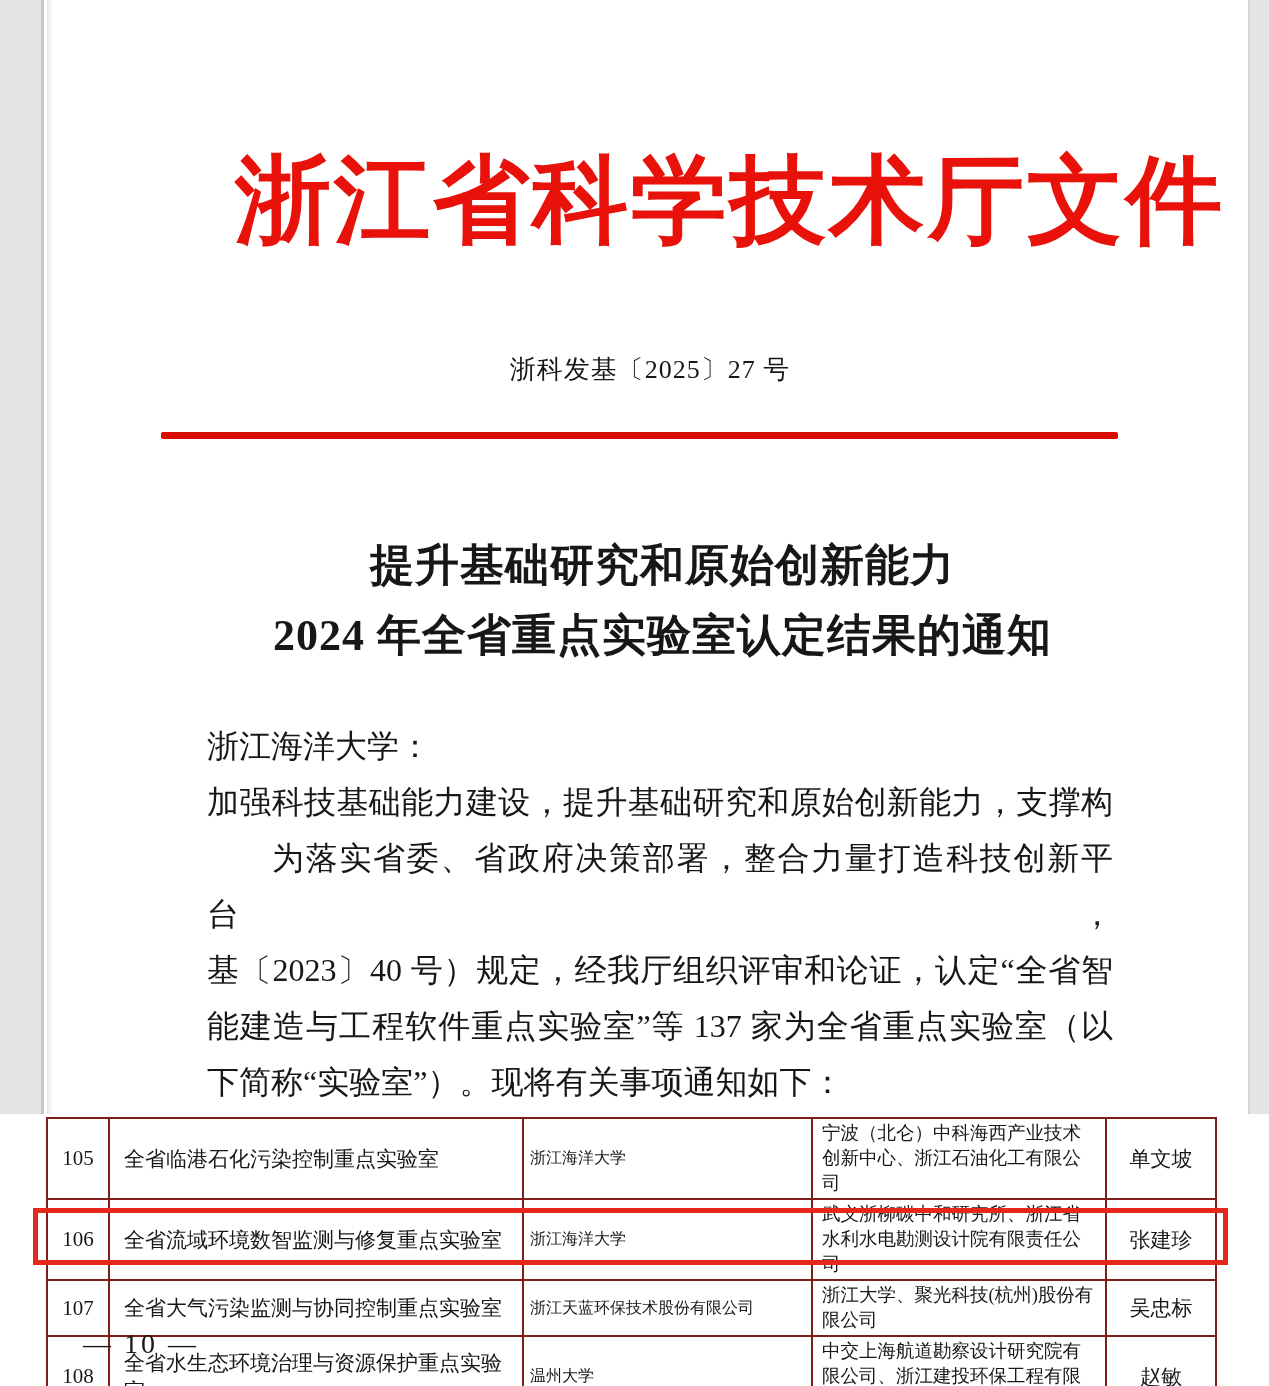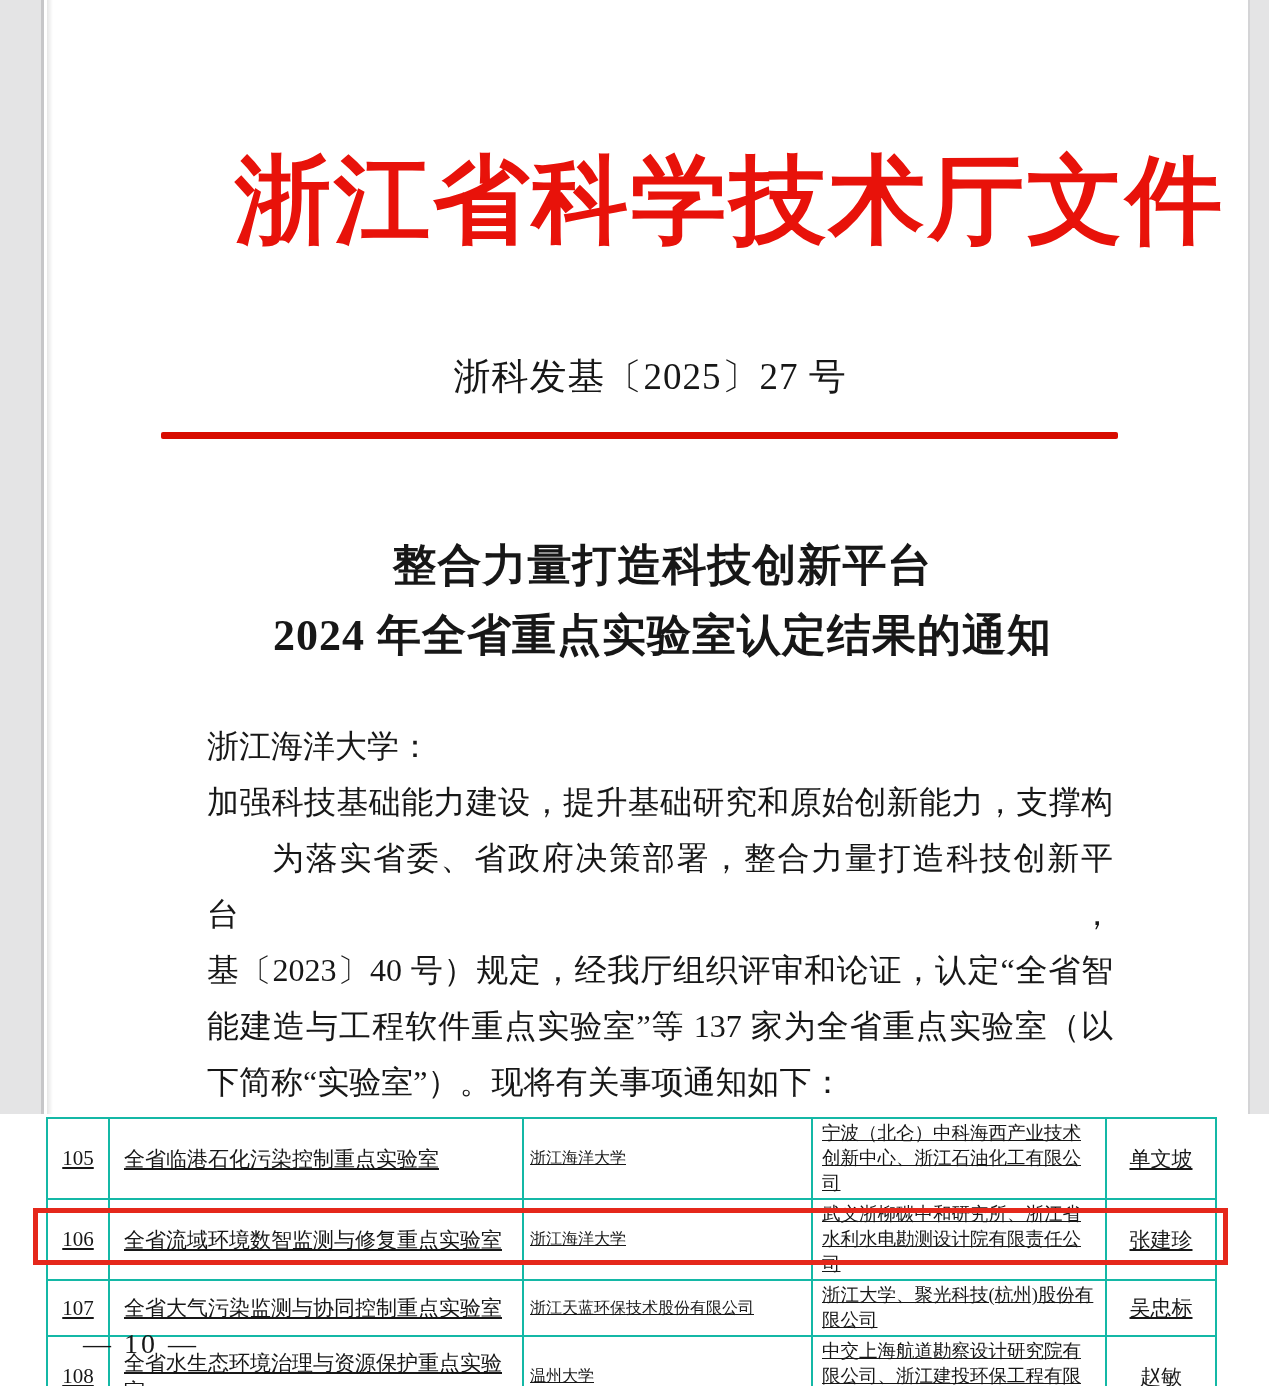--- a/index.html
+++ b/index.html
@@ -17,21 +17,21 @@
   .page-shadow-left { position:absolute; top:0; left:47px; width:6px; height:1114px;
     background:linear-gradient(to right, rgba(0,0,0,0.10), rgba(0,0,0,0)); }
 
   .doc-header {
     position:absolute; top:146px; left:75px; width:1150px;
     text-align:right; font-size:96px; font-weight:bold;
     color:#e8120a; letter-spacing:3px; white-space:nowrap; line-height:1.15;
   }
   .doc-number {
     position:absolute; top:352px; left:150px; width:1000px;
-    text-align:center; font-size:37px; letter-spacing:1px;
+    text-align:center; font-size:26px; letter-spacing:1px;
   }
   .red-line {
     position:absolute; top:432px; left:161px; width:957px; height:7px;
     background:#d80c00; border-radius:2px;
   }
   .notice-title {
     position:absolute; top:531px; left:160px; width:1005px;
     text-align:center; font-size:44px; font-weight:bold; line-height:70px;
     letter-spacing:1px;
   }
@@ -42,22 +42,22 @@
   .b-line { width:100%; }
   .b-line.just { text-align:justify; text-align-last:justify; }
   .b-line.indent { text-indent:65px; }
 
   .results-table {
     position:absolute; top:1117px; left:46px; width:1169px;
     border-collapse:collapse; table-layout:fixed; font-size:21px;
     background:#ffffff;
   }
   .results-table td {
-    border:2px solid #14b8a6; height:49px; padding:1px 8px;
-    vertical-align:middle; overflow:hidden;text-decoration:underline;
+    border:2px solid #7f1d1d; height:49px; padding:1px 8px;
+    vertical-align:middle; overflow:hidden;
   }
   td.c-num    { text-align:center; padding:1px 2px; }
   td.c-lab    { padding-left:14px; }
   td.c-inst   { font-size:16px; padding-left:6px; white-space:nowrap; }
   td.c-part   { font-size:18.5px; line-height:25px; padding:2px 9px; }
   td.c-person { text-align:center; padding:1px 8px; }
 
   .highlight-box {
     position:absolute; left:33px; top:1208px; width:1195px; height:57px;
     border:5px solid #e5281b; pointer-events:none;
@@ -74,21 +74,21 @@
 <div class="bg-strip right"></div>
 <div class="page-shadow-left"></div>
 
 <h1 class="doc-header">浙江省科学技术厅文件</h1>
 
 <div class="doc-number">浙科发基〔2025〕27 号</div>
 
 <div class="red-line"></div>
 
 <div class="notice-title">
-  <div>整合力量打造科技创新平台</div>
+  <div>提升基础研究和原始创新能力</div>
   <div>2024 年全省重点实验室认定结果的通知</div>
 </div>
 
 <div class="body-text">
   <div class="b-line">浙江海洋大学：</div>
   <div class="b-line just">加强科技基础能力建设，提升基础研究和原始创新能力，支撑构</div>
   <div class="b-line just indent">为落实省委、省政府决策部署，整合力量打造科技创新平台，</div>
   <div class="b-line just">基〔2023〕40 号）规定，经我厅组织评审和论证，认定“全省智</div>
   <div class="b-line just">能建造与工程软件重点实验室”等 137 家为全省重点实验室（以</div>
   <div class="b-line">下简称“实验室”）。现将有关事项通知如下：</div>

